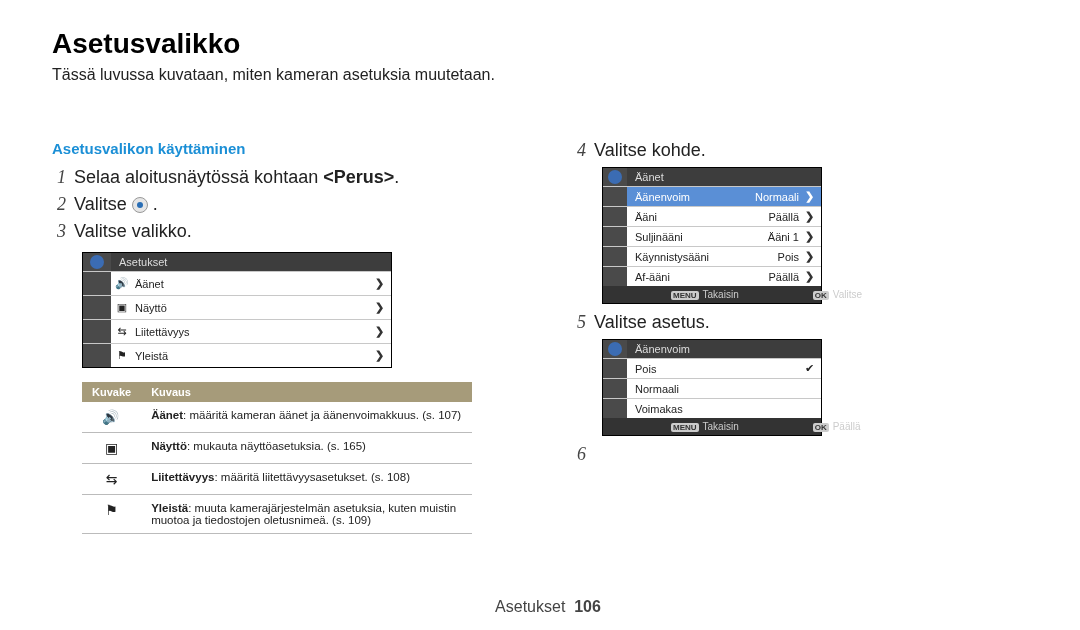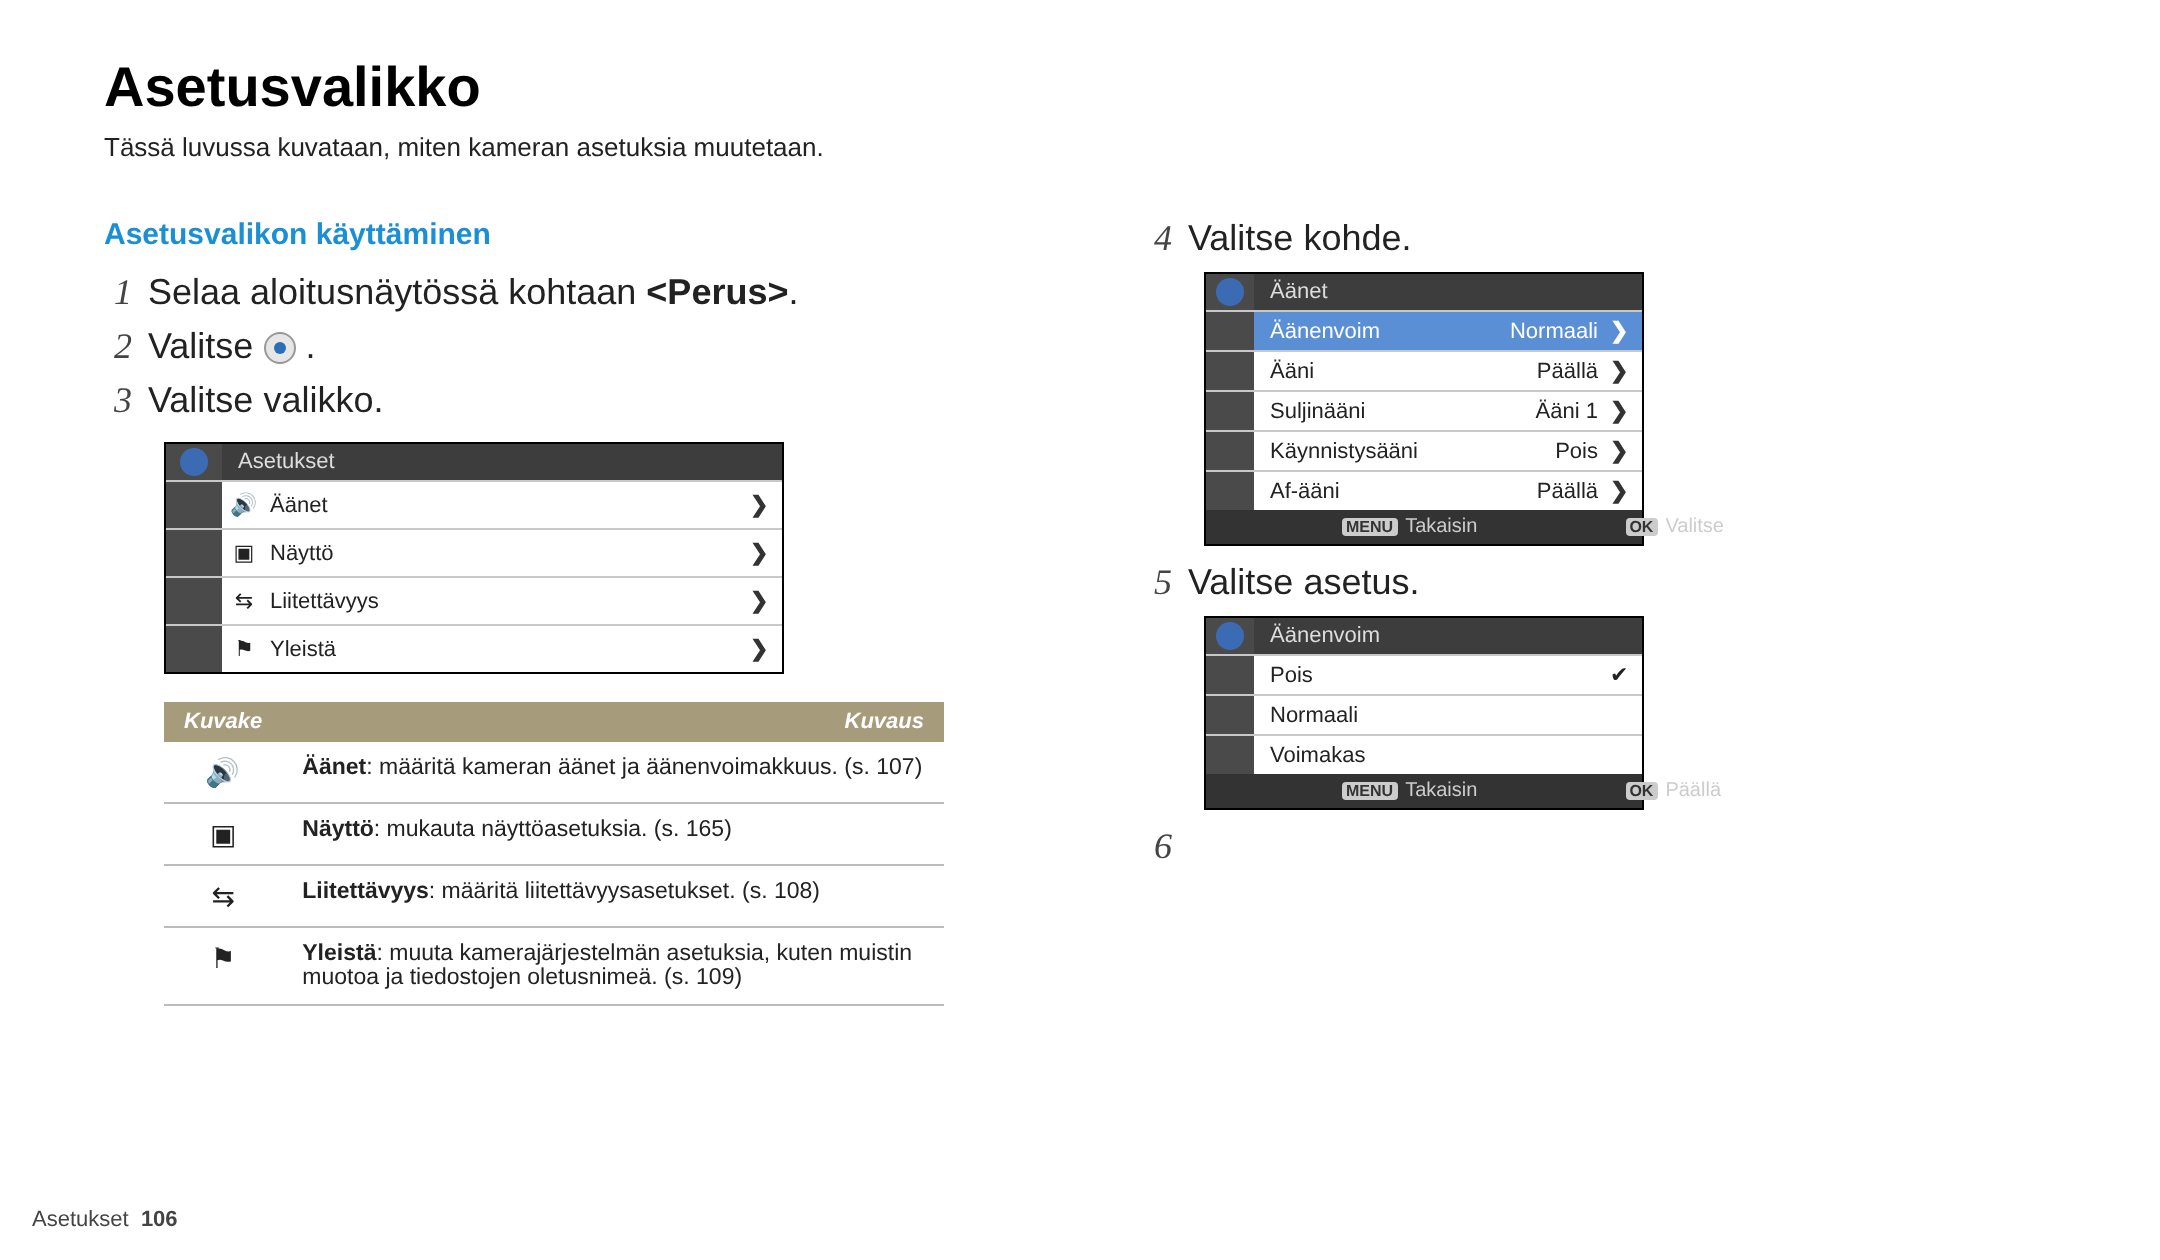--- a/index.html
+++ b/index.html
@@ -13,22 +13,22 @@
     color: #222;
     position: relative;
   }
   .title {
     color: #000000;
     font-size: 28px;
     font-weight: bold;
     margin-bottom: 6px;
   }
   .subtitle-line {
-    font-size: 13px;
-    margin-bottom: 4px;
+    font-size: 16px;
+    margin-bottom: 32px;
   }
   .columns {
     display: flex;
     gap: 80px;
   }
   .col { width: 440px; margin-top: 24px; }
   .section-heading {
     color: #1b8fd6;
     font-size: 15px;
     font-weight: bold;
@@ -161,22 +161,21 @@
   .desc-table {
     width: 390px;
     border-collapse: collapse;
     margin-left: 30px;
     font-size: 11.5px;
   }
   .desc-table th {
     background: #a69b7a;
     color: #fff;
     font-weight: bold;
-    font-style: italic;
-    text-align: right;
+    text-align: left;
     padding: 4px 10px;
     font-size: 11px;
   }
   .desc-table td {
     border-bottom: 1px solid #bbb;
     padding: 7px 10px;
     vertical-align: top;
   }
   .desc-table td.icon-col { width: 42px; text-align: center; font-size: 14px; }
 
@@ -185,22 +184,22 @@
   .cam-small .cam-row { height: 20px; }
   .cam-small .hdr-row .side-icon-cell { width: 24px; }
   .cam-small .cam-row .side-blank { width: 24px; }
   .cam-small .row-label { padding-left: 8px; }
   .cam-small .check { width:16px; font-size:11px; }
 
   .page-footer {
     position: absolute;
     bottom: 14px;
     left: 16px; right: 0;
-    text-align: left;
-    font-size: 11px;
+    text-align: center;
+    font-size: 16px;
     color: #444;
   }
 
   .menu-key {
     font-weight: bold;
     font-family: Arial;
     letter-spacing: 0.5px;
   }
 </style>
 </head>

